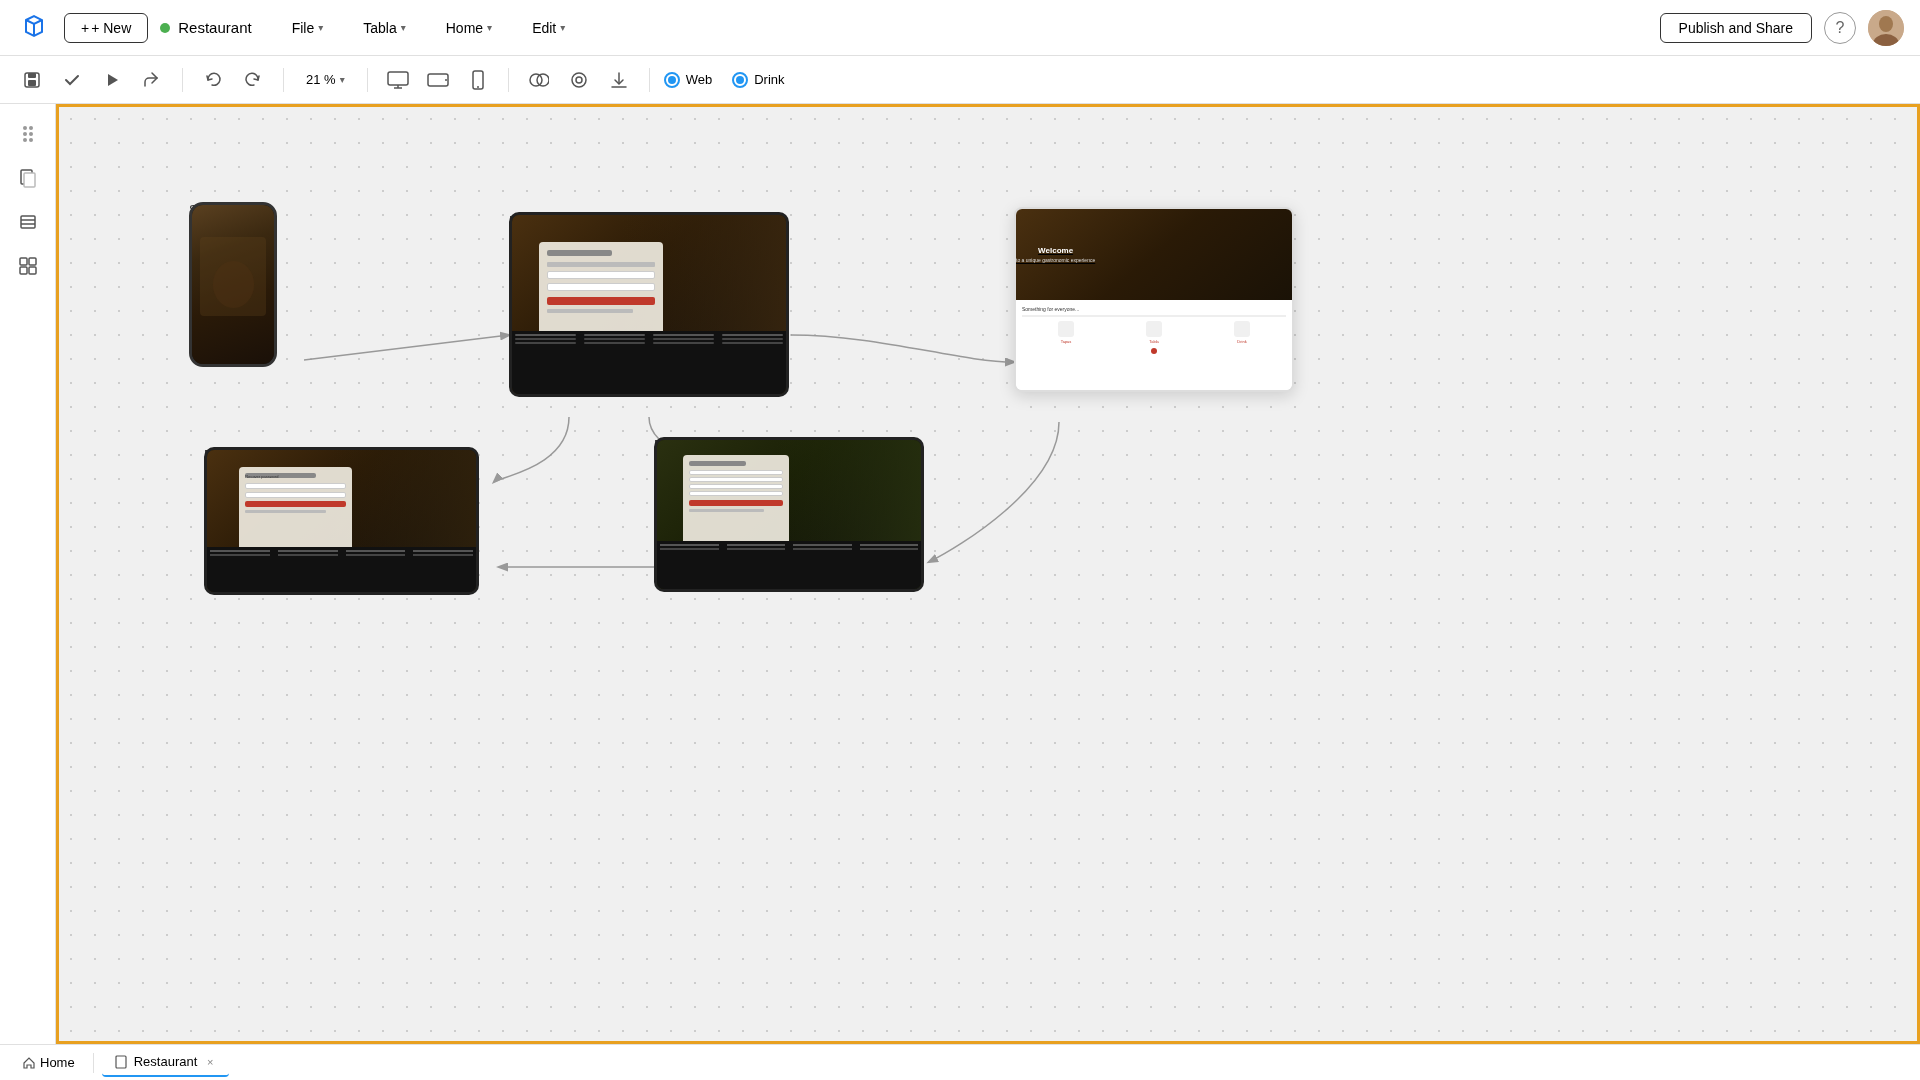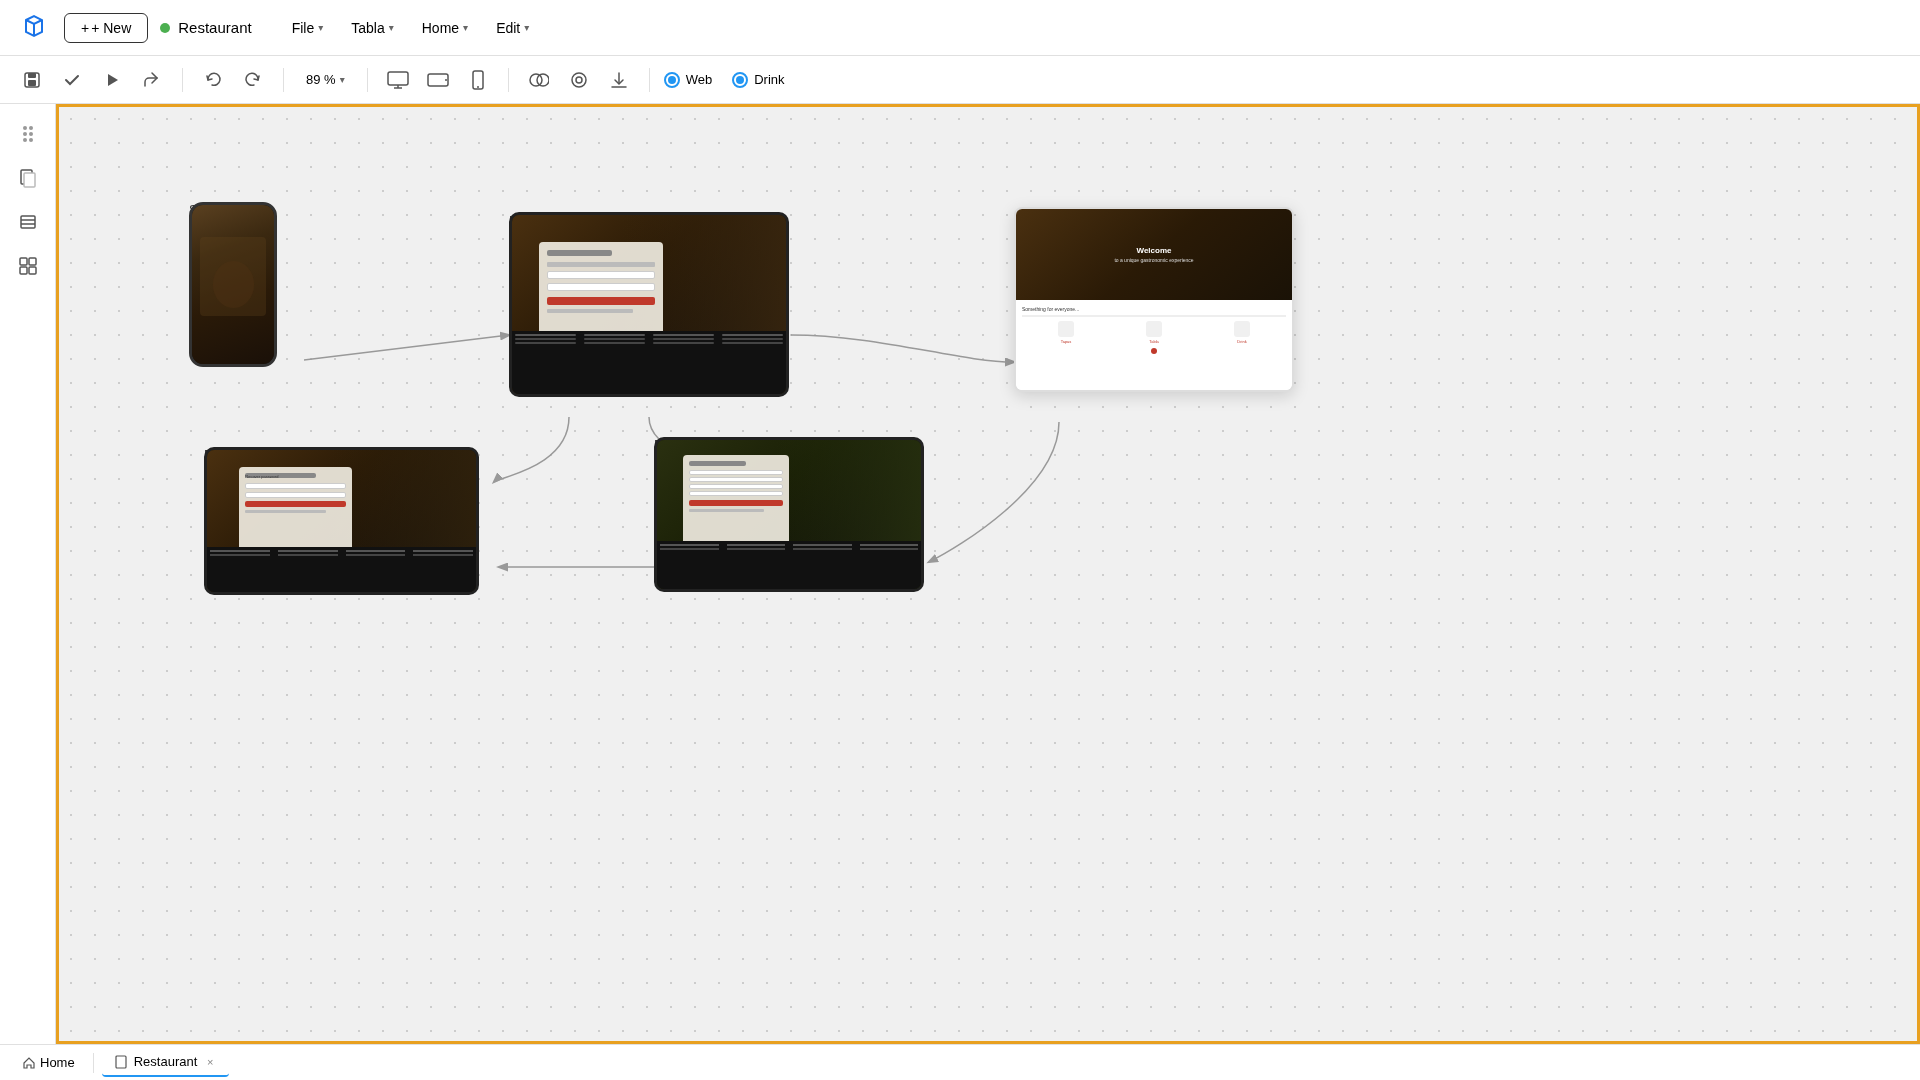--- a/index.html
+++ b/index.html
@@ -37,21 +37,21 @@
       font-size: 15px;
       font-weight: 500;
     }
     .dot-green {
       width: 10px; height: 10px;
       background: #4caf50;
       border-radius: 50%;
       display: inline-block;
     }
     .nav-menus {
-      display: flex; gap: 4px; margin-left: 16px;
+      display: flex; gap: 16px; margin-left: 16px;
     }
     .nav-menu-item {
       padding: 6px 12px;
       font-size: 14px;
       cursor: pointer;
       border-radius: 4px;
       display: flex; align-items: center; gap: 4px;
     }
     .chevron { font-size: 10px; color: #666; }
     .navbar-right {
@@ -269,20 +269,35 @@
     <div class="nav-menu-item">
       <span>Home</span>
       <span class="chevron">▾</span>
     </div>
     <div class="nav-menu-item">
       <span>Edit</span>
       <span class="chevron">▾</span>
     </div>
   </div>
 
+  <div class="navbar-right">
+    <button class="btn-publish">
+      <span>Publish and Share</span>
+    </button>
+    <div class="help-btn">
+      <span>?</span>
+    </div>
+    <div class="avatar">
+      <svg viewBox="0 0 36 36" width="36" height="36">
+        <circle cx="18" cy="18" r="18" fill="#c9a98a"></circle>
+        <ellipse cx="18" cy="14" rx="7" ry="8" fill="#a07850"></ellipse>
+        <ellipse cx="18" cy="34" rx="13" ry="10" fill="#8b6040"></ellipse>
+      </svg>
+    </div>
+  </div>
 </div>
 
 <div class="toolbar">
   <div class="toolbar-btn">
     <svg width="18" height="18" viewBox="0 0 18 18" fill="none">
       <rect x="2" y="2" width="14" height="14" rx="2" stroke="#555" stroke-width="1.5"></rect>
       <rect x="5" y="2" width="8" height="5" rx="1" fill="#555"></rect>
       <rect x="5" y="9" width="8" height="6" rx="1" fill="#555"></rect>
     </svg>
   </div>
@@ -314,21 +329,21 @@
   <div class="toolbar-btn">
     <svg width="18" height="18" viewBox="0 0 18 18">
       <path d="M14 9 A6 6 0 1 0 10 14" stroke="#555" stroke-width="1.5" fill="none" stroke-linecap="round"></path>
       <polyline points="15,5 14,9 10,8" stroke="#555" stroke-width="1.5" fill="none" stroke-linecap="round" stroke-linejoin="round"></polyline>
     </svg>
   </div>
 
   <div class="toolbar-divider"></div>
 
   <div class="zoom-control">
-    <span>89 %</span>
+    <span>21 %</span>
     <span style="font-size:10px;color:#666">▾</span>
   </div>
 
   <div class="toolbar-divider"></div>
 
   <div class="device-btn">
     <svg width="22" height="18" viewBox="0 0 22 18">
       <rect x="1" y="1" width="20" height="13" rx="2" stroke="#555" stroke-width="1.5" fill="none"></rect>
       <line x1="11" y1="14" x2="11" y2="17" stroke="#555" stroke-width="1.5"></line>
       <line x1="7" y1="17" x2="15" y2="17" stroke="#555" stroke-width="1.5"></line>
@@ -501,21 +516,21 @@
       </div>
     </div>
 
     <div style="position:absolute; left:955px; top:100px;">
       <div class="frame-label" style="margin-bottom:6px; display:flex; align-items:center; gap:6px;">
         <span>Home</span>
         <span style="font-size:14px;">🏠</span>
       </div>
       <div style="width:280px; height:185px; border-radius:8px; border:2px solid #ddd; background:#fff; overflow:hidden; position:relative; box-shadow: 0 4px 16px rgba(0,0,0,0.15);">
 
-        <div style="height:50%; background:linear-gradient(140deg, #4a3010 0%, #2a1a06 50%, #1a1206 100%); position:relative; display:flex; align-items:center; justify-content:center;">
+        <div style="height:50%; background:linear-gradient(140deg, #4a3010 0%, #2a1a06 50%, #1a1206 100%); position:relative; display:flex; align-items:center; justify-content:flex-start;text-decoration:underline;">
           <div style="text-align:center; color:#fff;">
             <div style="font-size:8px; font-weight:bold; color:#fff; margin-bottom:2px;">Welcome</div>
             <div style="font-size:5px; color:#ddd;">to a unique gastronomic experience</div>
           </div>
         </div>
 
         <div style="height:50%; background:#fff; padding:6px;">
           <div style="font-size:5px; color:#333; margin-bottom:3px;">Something for everyone...</div>
           <div style="height:2px; background:#eee; margin-bottom:4px;"></div>
 

